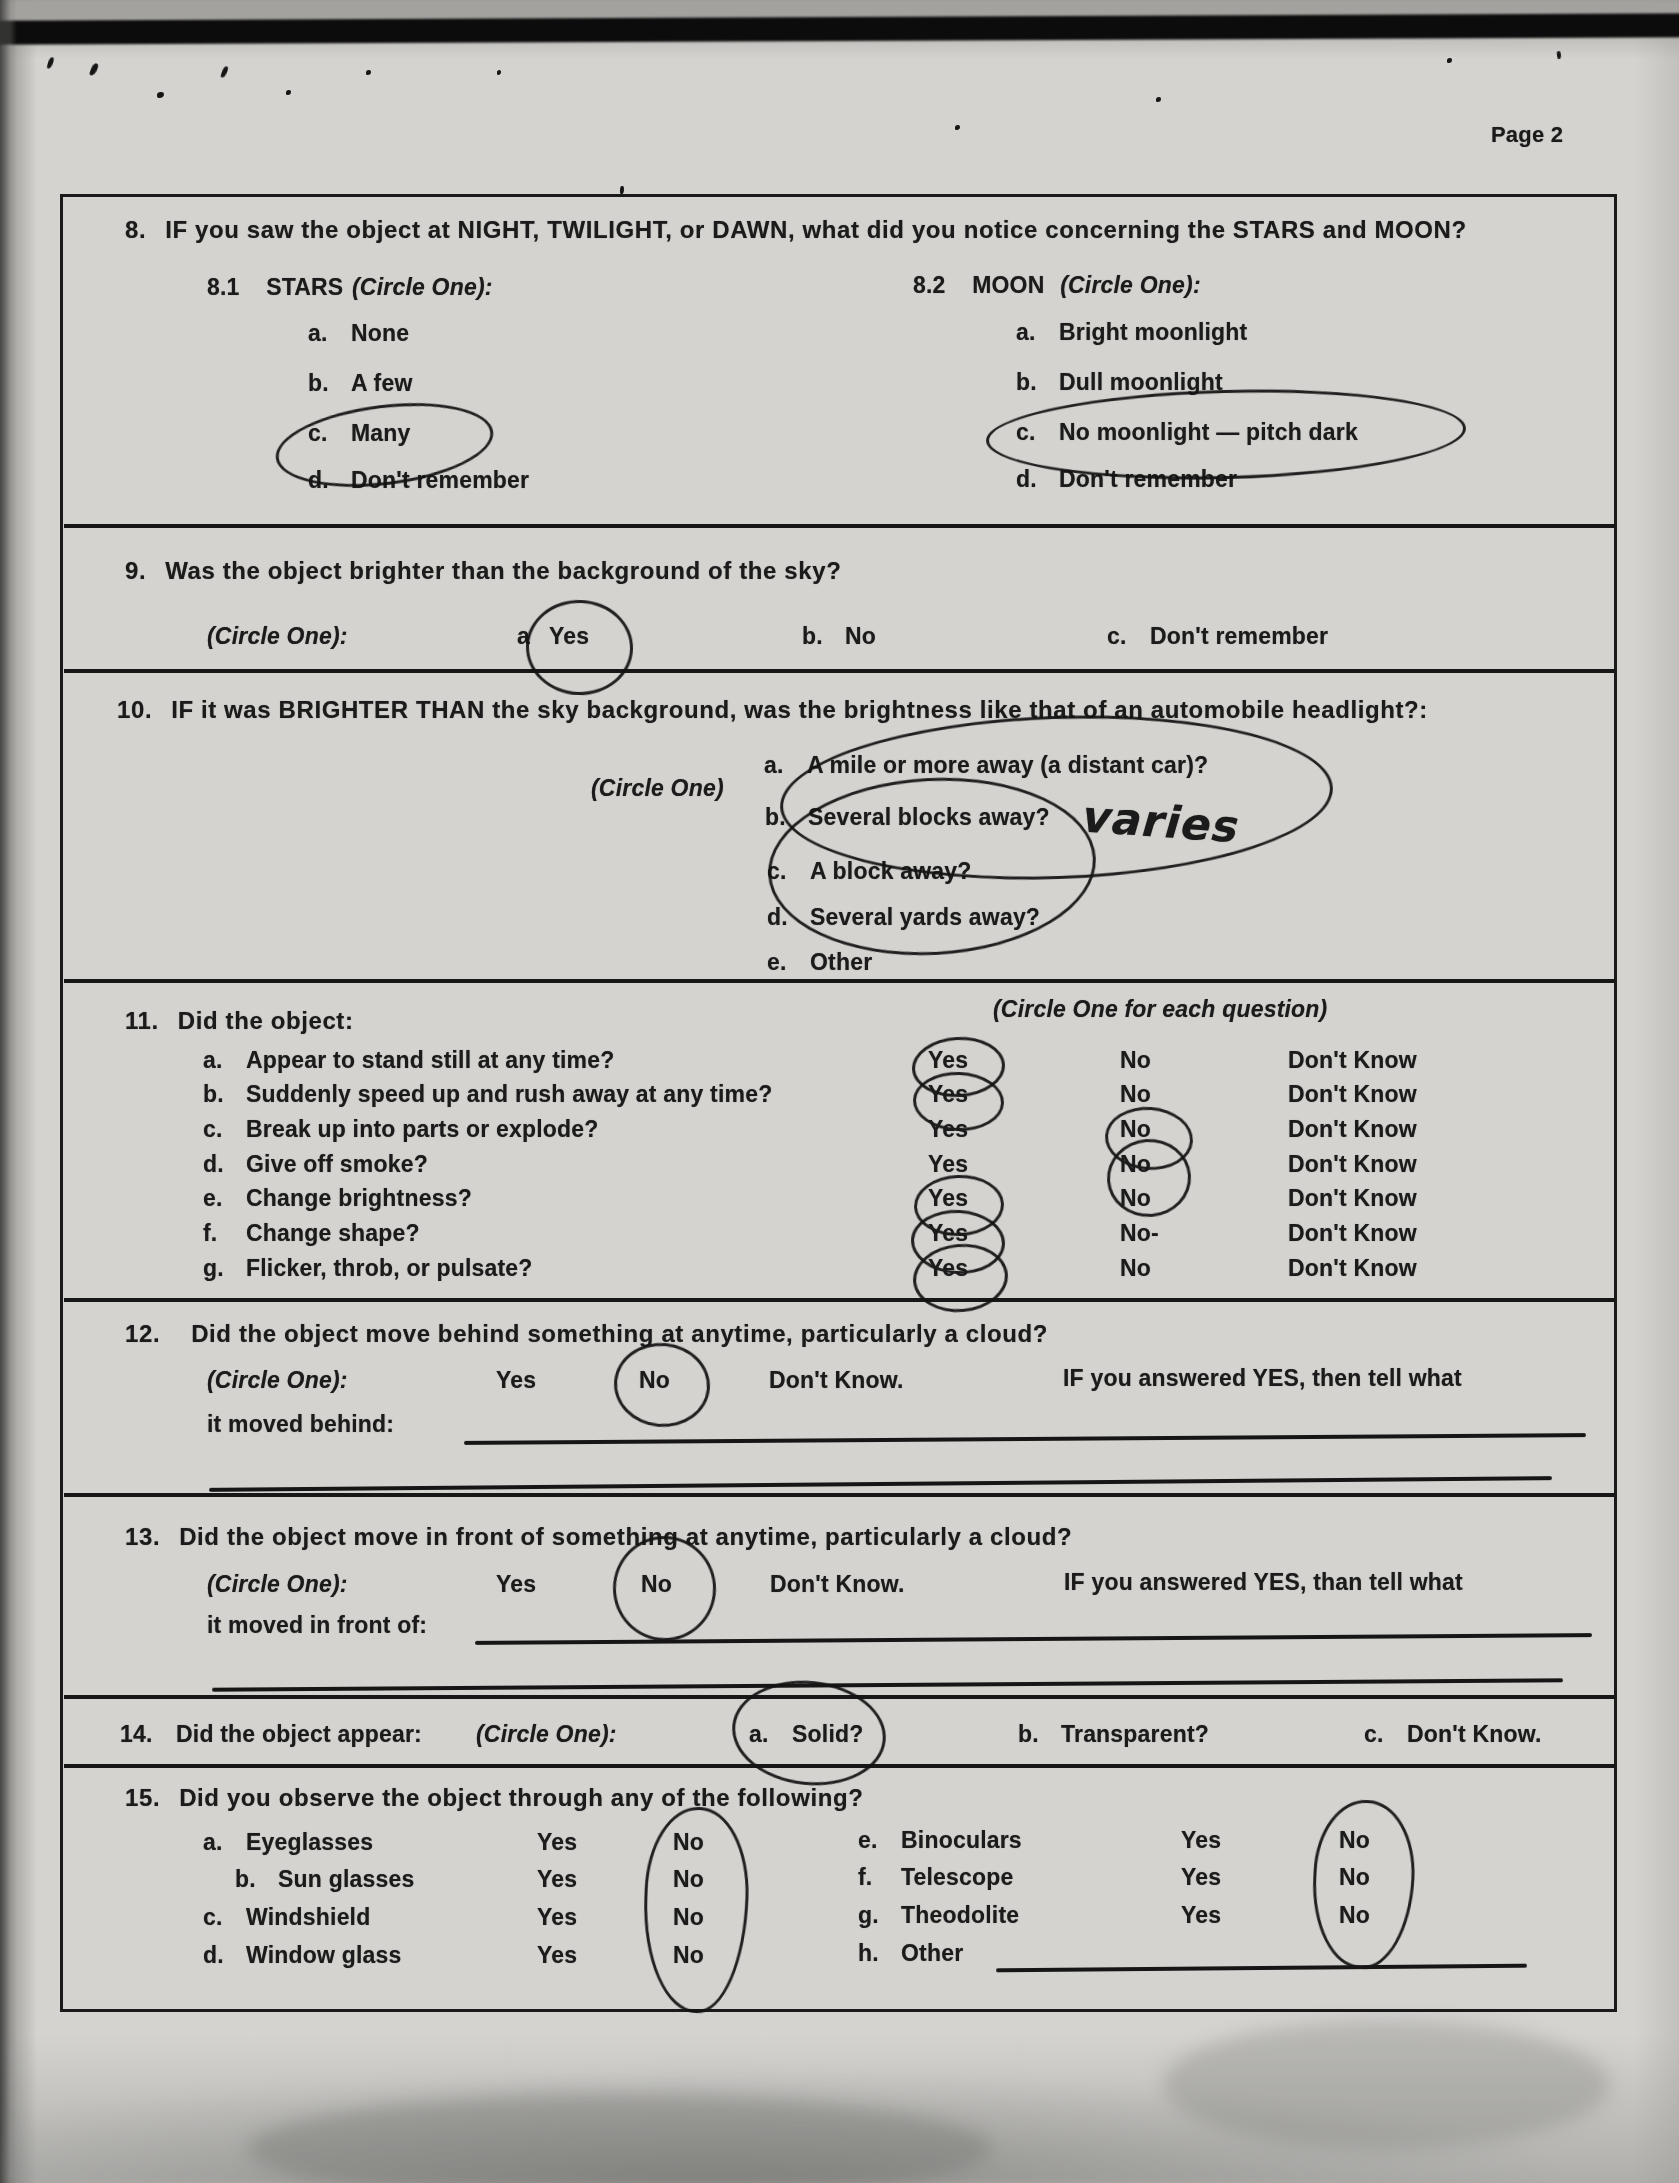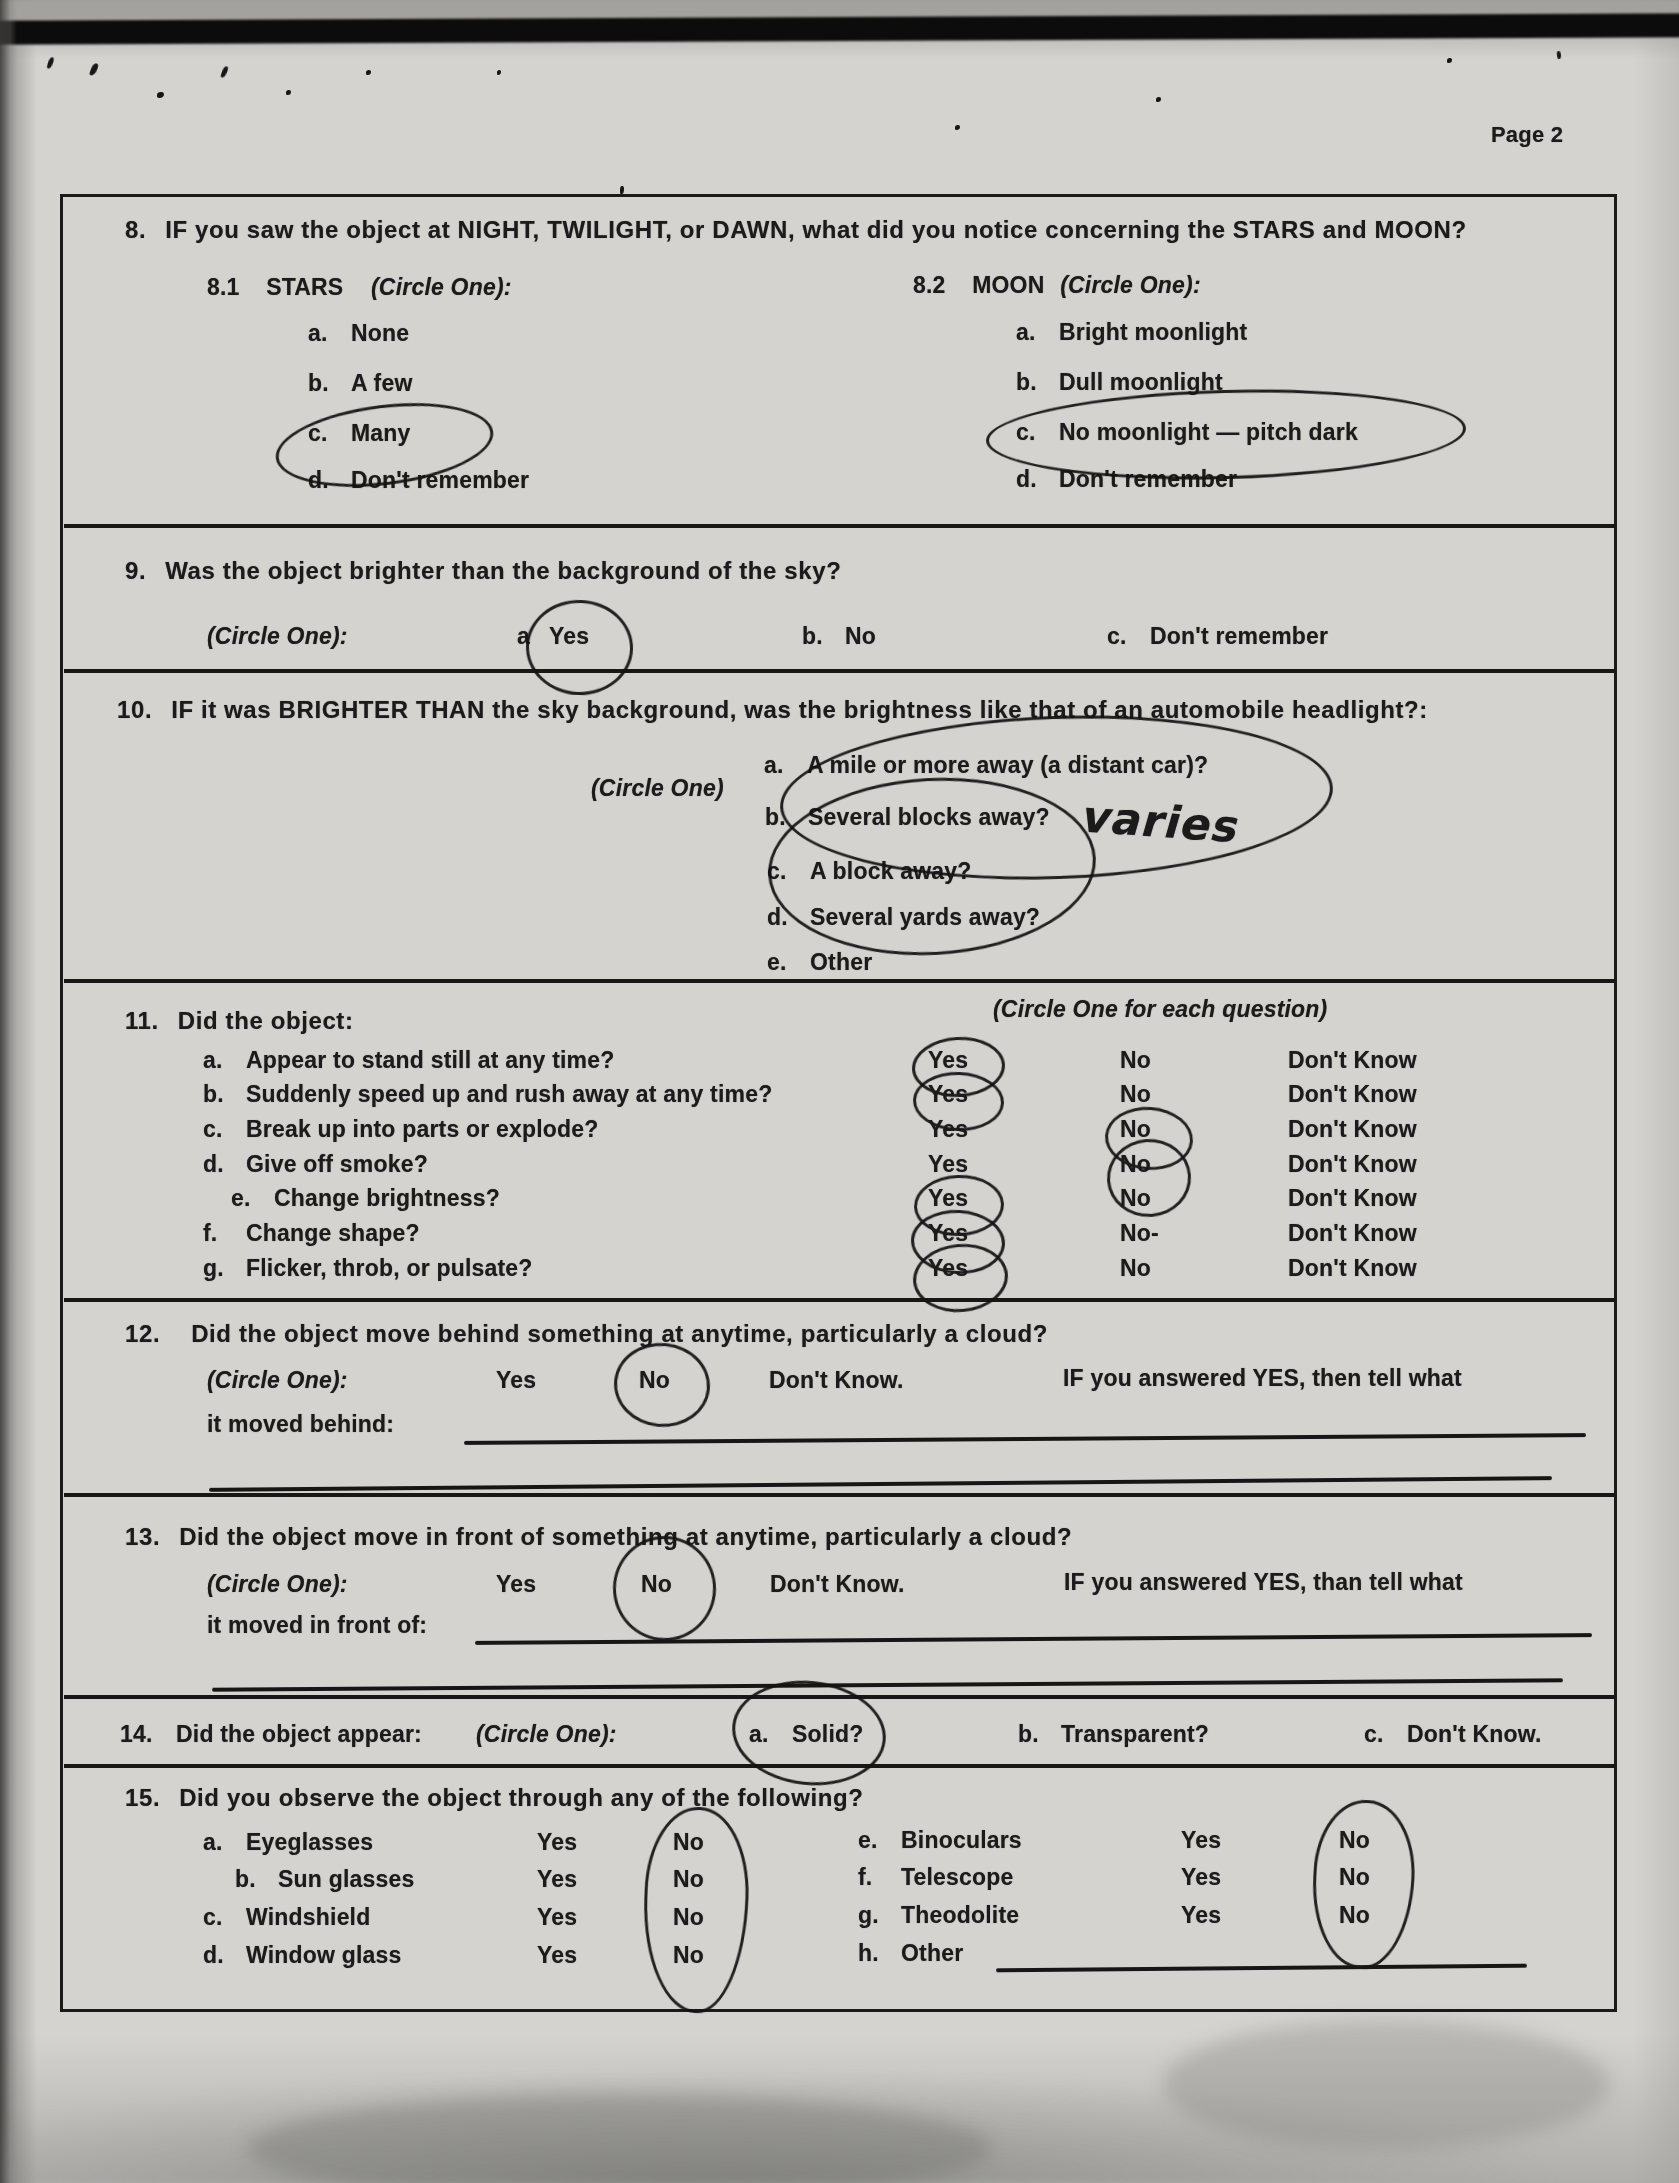--- a/index.html
+++ b/index.html
@@ -71,21 +71,21 @@
   <div class="hdiv" style="top:1695px;"></div>
   <div class="hdiv" style="top:1764px;"></div>
 
   <div>
     <div class="t h" style="left:125px;top:217px;">
       <span class="qnum">8.</span>
       <span>IF you saw the object at NIGHT, TWILIGHT, or DAWN, what did you notice concerning the STARS and MOON?</span>
     </div>
     <div class="t" style="left:207px;top:275px;">
       <span style="margin-right:20px;">8.1</span>
-      <span style="margin-right:21px;">STARS</span>
+      <span style="margin-right:2px;">STARS</span>
       <span class="it">(Circle One):</span>
     </div>
     <div class="t" style="left:913px;top:273px;">
       <span style="margin-right:20px;">8.2</span>
       <span style="margin-right:9px;">MOON</span>
       <span class="it">(Circle One):</span>
     </div>
 
     <div class="t" style="left:308px;top:321px;"><span class="olet">a.</span><span>None</span></div>
     <div class="t" style="left:308px;top:371px;"><span class="olet">b.</span><span>A few</span></div>
@@ -153,21 +153,21 @@
     <div class="t" style="left:1120px;top:1117px;">No</div>
     <div class="t" style="left:1288px;top:1117px;">Don't Know</div>
     <div class="circ" style="left:1105px;top:1107px;width:82px;height:57px;transform:rotate(4deg);"></div>
 
     <div class="t" style="left:203px;top:1152px;"><span class="olet">d.</span><span>Give off smoke?</span></div>
     <div class="t" style="left:928px;top:1152px;">Yes</div>
     <div class="t" style="left:1120px;top:1152px;">No</div>
     <div class="t" style="left:1288px;top:1152px;">Don't Know</div>
     <div class="circ" style="left:1107px;top:1139px;width:78px;height:72px;transform:rotate(-4deg);"></div>
 
-    <div class="t" style="left:203px;top:1186px;margin-left:28px;"><span class="olet">e.</span><span>Change brightness?</span></div>
+    <div class="t" style="left:203px;top:1186px;"><span class="olet">e.</span><span>Change brightness?</span></div>
     <div class="t" style="left:928px;top:1186px;">Yes</div>
     <div class="t" style="left:1120px;top:1186px;">No</div>
     <div class="t" style="left:1288px;top:1186px;">Don't Know</div>
     <div class="circ" style="left:914px;top:1175px;width:84px;height:55px;transform:rotate(-2deg);"></div>
 
     <div class="t" style="left:203px;top:1221px;"><span class="olet">f.</span><span>Change shape?</span></div>
     <div class="t" style="left:928px;top:1221px;">Yes</div>
     <div class="t" style="left:1120px;top:1221px;">No-</div>
     <div class="t" style="left:1288px;top:1221px;">Don't Know</div>
     <div class="circ" style="left:911px;top:1210px;width:88px;height:58px;transform:rotate(3deg);"></div>

